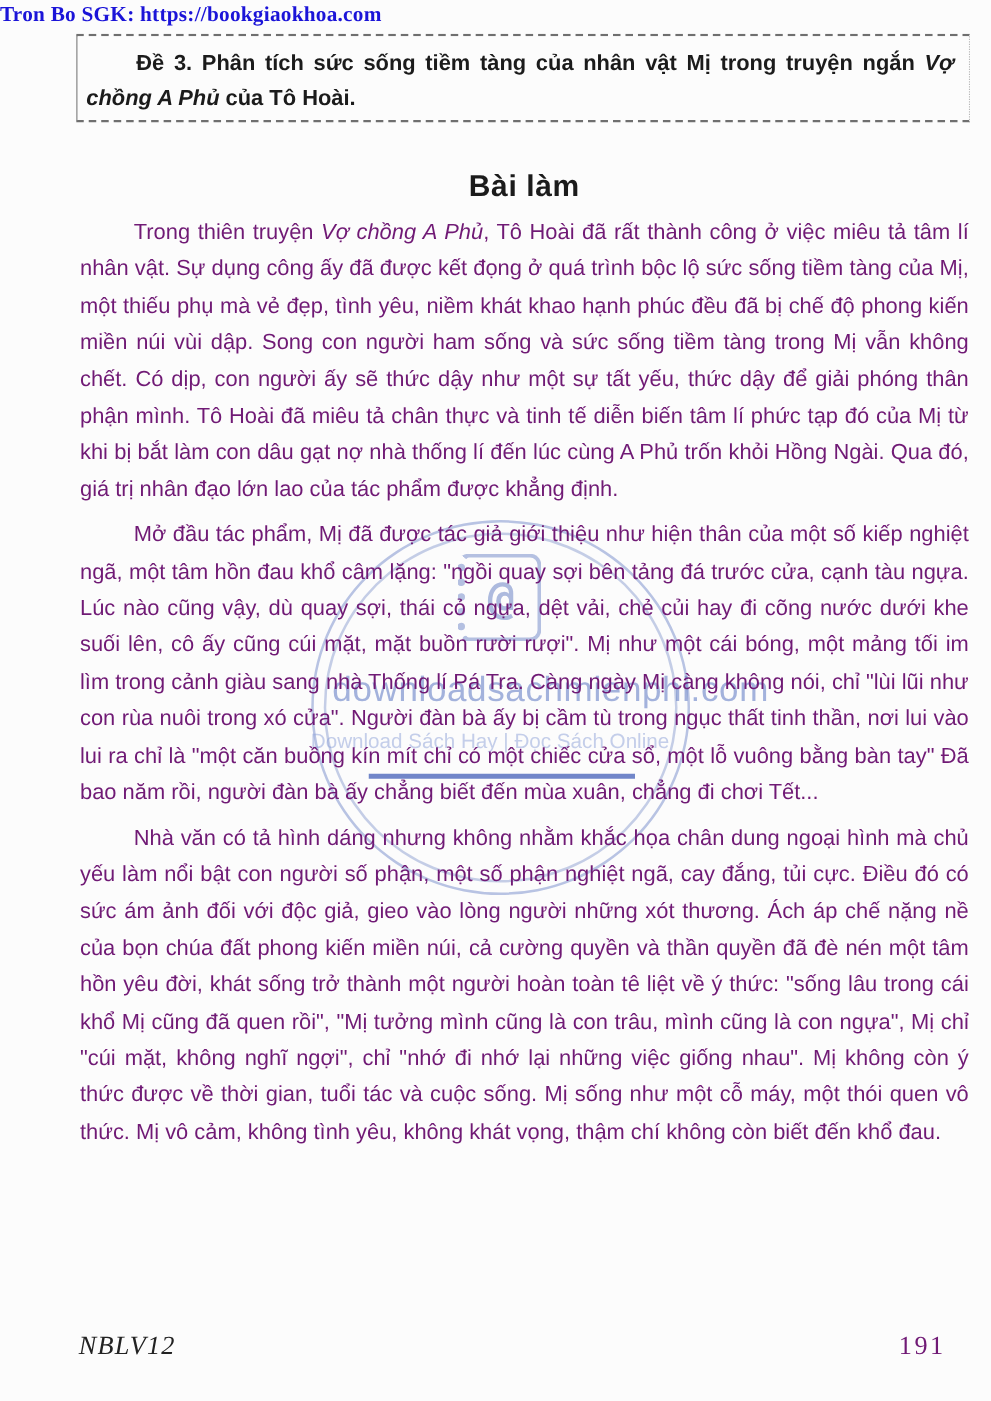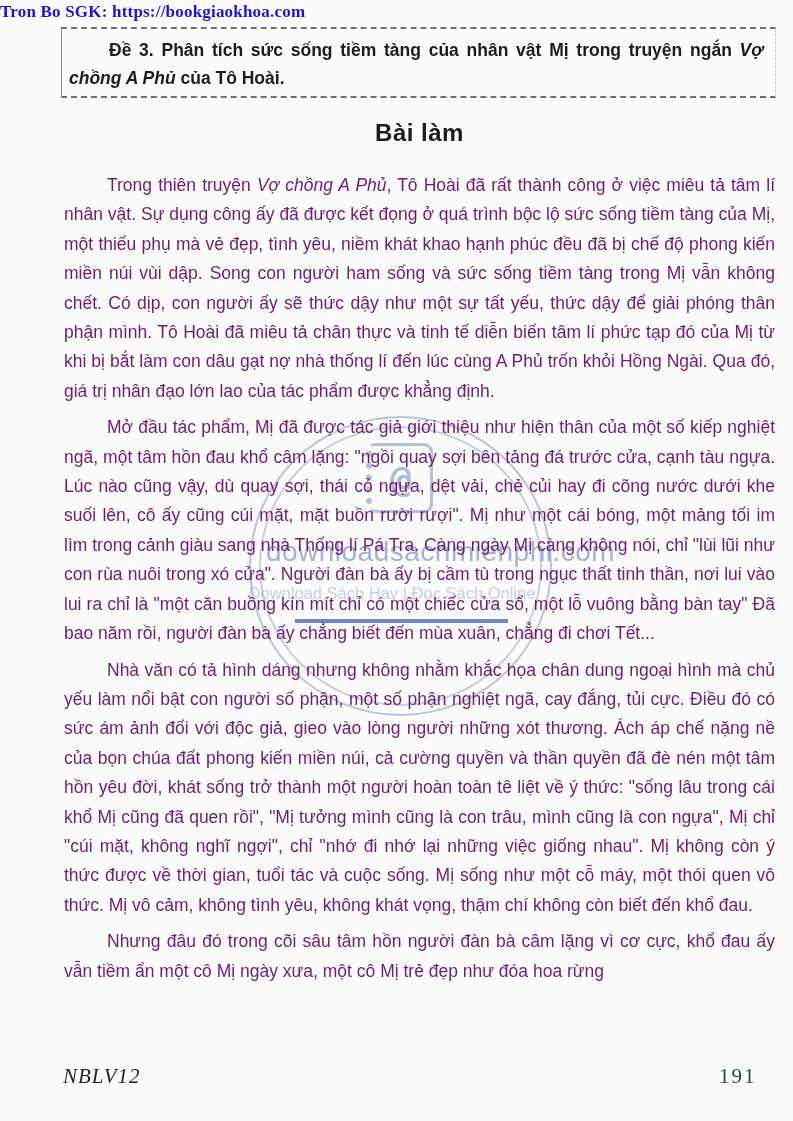--- a/index.html
+++ b/index.html
@@ -34,21 +34,21 @@
     padding:7px 12px 6px 7px;
     font-size:17.5px;line-height:28px;
     font-weight:bold;
     text-align:justify;
   }
   #title-box .lead-indent{display:inline-block;width:40px;}
   .seg-i{font-style:italic;}
 
   
   #essay-heading{
-    position:absolute;left:64px;top:119px;width:711px;
+    position:absolute;left:64px;top:136px;width:711px;
     text-align:center;
     font-size:24px;font-weight:bold;
     letter-spacing:.5px;
   }
   #paragraphs{
     position:absolute;left:64px;top:171px;width:711px;
     font-size:17.5px;line-height:29.4px;
     text-align:justify;
     color:#701a75;
     z-index:2;
@@ -90,21 +90,21 @@
   
   #footer-left{
     position:absolute;left:63px;top:1064px;
     font-family:"Liberation Serif", serif;
     font-style:italic;font-size:21px;color:#222;
     letter-spacing:1px;
   }
   #page-number{
     position:absolute;left:719px;top:1064px;
     font-family:"Liberation Serif", serif;
-    font-size:21px;color:#14532d;letter-spacing:2px;
+    font-size:21px;color:#701a75;letter-spacing:2px;
   }
 </style>
 </head>
 <body>
 
 <div id="watermark">
   <div id="wm-circle-outer" class="wm-circle"></div>
   <div id="wm-circle-inner" class="wm-circle"></div>
   <div id="wm-logo">@</div>
   <div id="wm-main">downloadsachmienphi.com</div>
@@ -117,18 +117,17 @@
 <div id="title-box">
   <span class="lead-indent"></span><span id="title-text"><span>Đề 3. Phân tích sức sống tiềm tàng của nhân vật Mị trong truyện ngắn </span><span class="seg-i">Vợ chồng A Phủ</span><span> của Tô Hoài.</span></span>
 </div>
 
 <div id="essay-heading">Bài làm</div>
 
 <div id="paragraphs">
     <p><span>Trong thiên truyện </span><span class="seg-i">Vợ chồng A Phủ</span><span>, Tô Hoài đã rất thành công ở việc miêu tả tâm lí nhân vật. Sự dụng công ấy đã được kết đọng ở quá trình bộc lộ sức sống tiềm tàng của Mị, một thiếu phụ mà vẻ đẹp, tình yêu, niềm khát khao hạnh phúc đều đã bị chế độ phong kiến miền núi vùi dập. Song con người ham sống và sức sống tiềm tàng trong Mị vẫn không chết. Có dịp, con người ấy sẽ thức dậy như một sự tất yếu, thức dậy để giải phóng thân phận mình. Tô Hoài đã miêu tả chân thực và tinh tế diễn biến tâm lí phức tạp đó của Mị từ khi bị bắt làm con dâu gạt nợ nhà thống lí đến lúc cùng A Phủ trốn khỏi Hồng Ngài. Qua đó, giá trị nhân đạo lớn lao của tác phẩm được khẳng định.</span></p>
     <p><span>Mở đầu tác phẩm, Mị đã được tác giả giới thiệu như hiện thân của một số kiếp nghiệt ngã, một tâm hồn đau khổ câm lặng: "ngồi quay sợi bên tảng đá trước cửa, cạnh tàu ngựa. Lúc nào cũng vậy, dù quay sợi, thái cỏ ngựa, dệt vải, chẻ củi hay đi cõng nước dưới khe suối lên, cô ấy cũng cúi mặt, mặt buồn rười rượi". Mị như một cái bóng, một mảng tối im lìm trong cảnh giàu sang nhà Thống lí Pá Tra. Càng ngày Mị càng không nói, chỉ "lùi lũi như con rùa nuôi trong xó cửa". Người đàn bà ấy bị cầm tù trong ngục thất tinh thần, nơi lui vào lui ra chỉ là "một căn buồng kín mít chỉ có một chiếc cửa sổ, một lỗ vuông bằng bàn tay" Đã bao năm rồi, người đàn bà ấy chẳng biết đến mùa xuân, chẳng đi chơi Tết...</span></p>
     <p><span>Nhà văn có tả hình dáng nhưng không nhằm khắc họa chân dung ngoại hình mà chủ yếu làm nổi bật con người số phận, một số phận nghiệt ngã, cay đắng, tủi cực. Điều đó có sức ám ảnh đối với độc giả, gieo vào lòng người những xót thương. Ách áp chế nặng nề của bọn chúa đất phong kiến miền núi, cả cường quyền và thần quyền đã đè nén một tâm hồn yêu đời, khát sống trở thành một người hoàn toàn tê liệt về ý thức: "sống lâu trong cái khổ Mị cũng đã quen rồi", "Mị tưởng mình cũng là con trâu, mình cũng là con ngựa", Mị chỉ "cúi mặt, không nghĩ ngợi", chỉ "nhớ đi nhớ lại những việc giống nhau". Mị không còn ý thức được về thời gian, tuổi tác và cuộc sống. Mị sống như một cỗ máy, một thói quen vô thức. Mị vô cảm, không tình yêu, không khát vọng, thậm chí không còn biết đến khổ đau.</span></p>
-    <p><span>Nhưng đâu đó trong cõi sâu tâm hồn người đàn bà câm lặng vì cơ cực, khổ đau ấy vẫn tiềm ẩn một cô Mị ngày xưa, một cô Mị trẻ đẹp như đóa hoa rừng</span></p>
   </div>
 
 <div id="footer-left">NBLV12</div>
 <div id="page-number">191</div>
 <div id="bottom-link" class="scan-link">Download Ebook Tai: https://downloadsachmienphi.com</div>
 
 </body></html>

